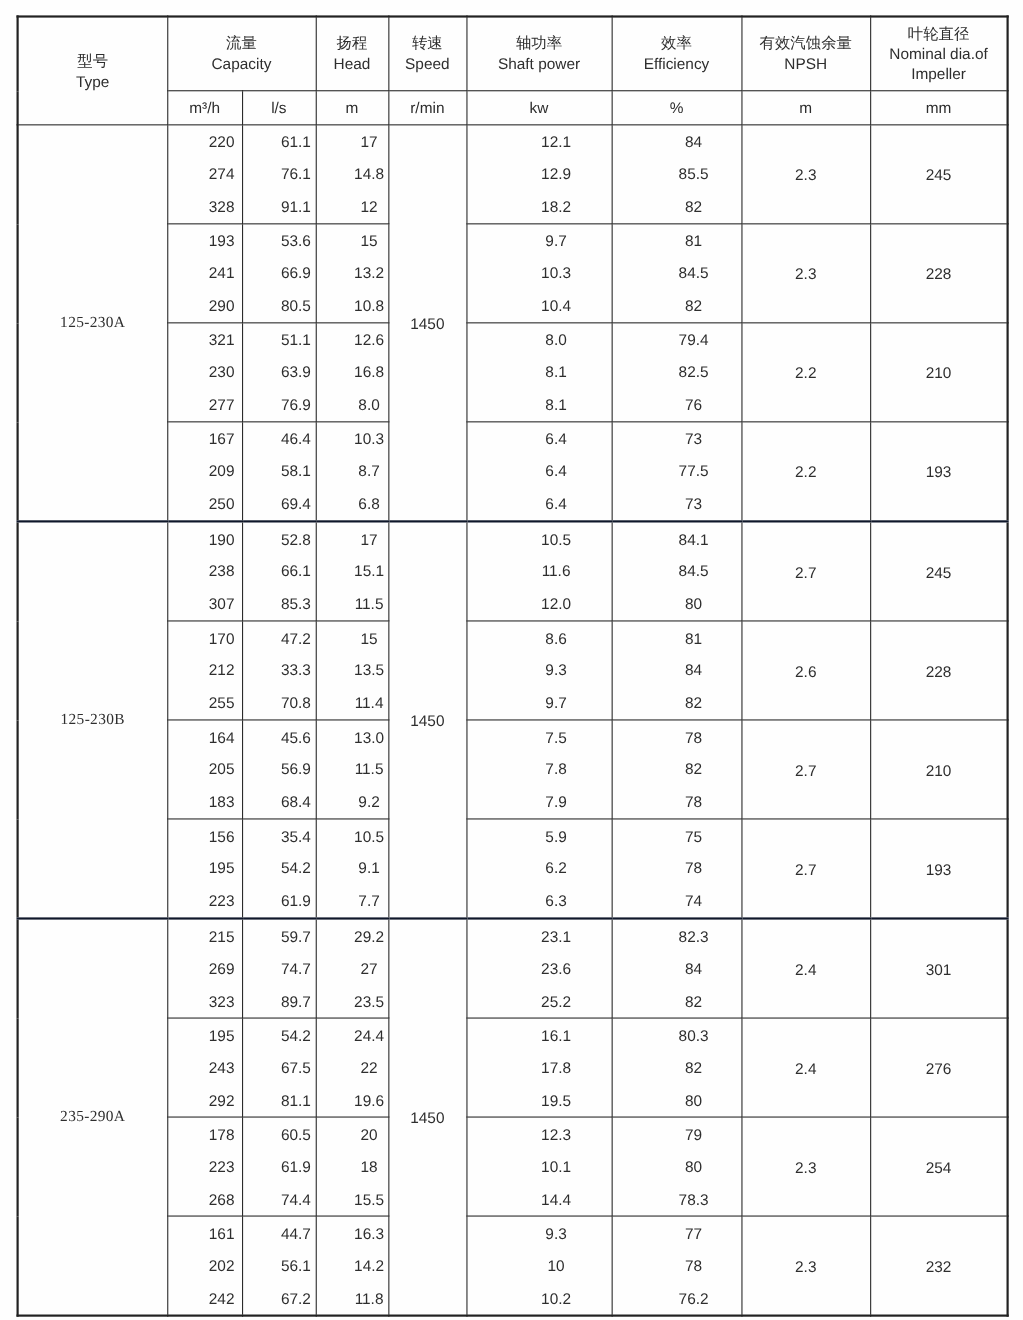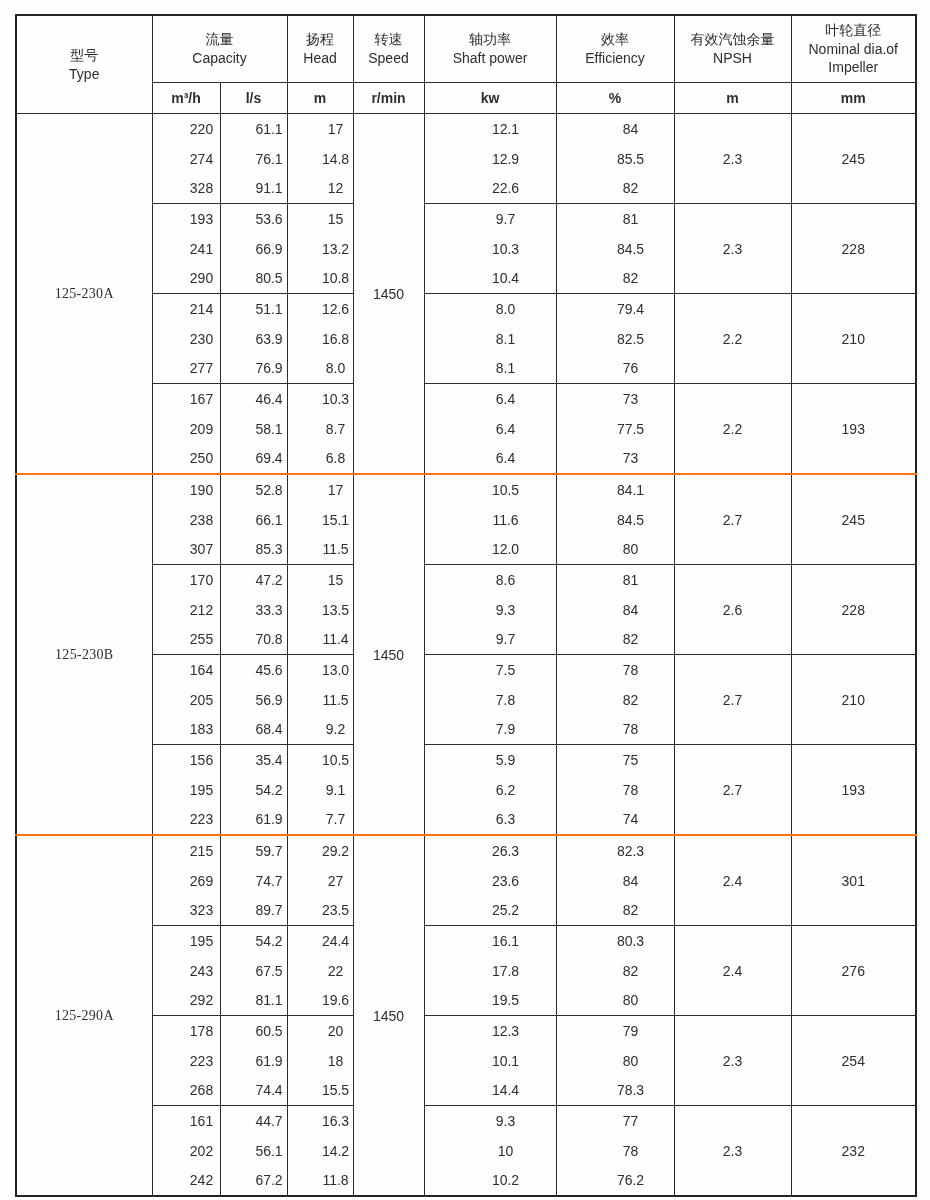--- a/index.html
+++ b/index.html
@@ -28,28 +28,28 @@
   col.c-type{width:136px;}
   col.c-m3h{width:68px;}
   col.c-ls{width:67px;}
   col.c-head{width:66px;}
   col.c-speed{width:71px;}
   col.c-shaft{width:132px;}
   col.c-eff{width:118px;}
   col.c-npsh{width:117px;}
   col.c-dia{width:125px;}
   thead tr.h1 th{height:66px;line-height:1.35;}
-  thead tr.h2 th{height:30px;font-weight:bold;}
+  thead tr.h2 th{height:30px;}
   thead th{font-size:13.5px;}
   thead .en{font-size:14px;}
   tbody tr td{height:89px;}
-  tbody tr.group-start td{border-top:2px solid #f97316;}
+  tbody tr.group-start td{border-top:2px solid #0f172a;}
   .stack{
     display:flex;flex-direction:column;
-    justify-content:space-between;
+    justify-content:flex-end;
     height:89px;
     padding-left:31px;
   }
   .stack .val{flex:1;display:flex;align-items:center;justify-content:center;}
   .type-cell{letter-spacing:.3px;font-family:Liberation Serif, serif;}
 </style>
 </head>
 <body>
 
 <div class="page">
@@ -133,21 +133,21 @@
               <div class="val">17</div>
               <div class="val">14.8</div>
               <div class="val">12</div>
             </div>
           </td>
           <td rowspan="4">1450</td>
           <td>
             <div class="stack">
               <div class="val">12.1</div>
               <div class="val">12.9</div>
-              <div class="val">22.6</div>
+              <div class="val">18.2</div>
             </div>
           </td>
           <td>
             <div class="stack">
               <div class="val">84</div>
               <div class="val">85.5</div>
               <div class="val">82</div>
             </div>
           </td>
           <td>2.3</td>
@@ -188,21 +188,21 @@
               <div class="val">84.5</div>
               <div class="val">82</div>
             </div>
           </td>
           <td>2.3</td>
           <td>228</td>
         </tr>
         <tr>
           <td>
             <div class="stack">
-              <div class="val">214</div>
+              <div class="val">321</div>
               <div class="val">230</div>
               <div class="val">277</div>
             </div>
           </td>
           <td>
             <div class="stack">
               <div class="val">51.1</div>
               <div class="val">63.9</div>
               <div class="val">76.9</div>
             </div>
@@ -422,21 +422,21 @@
             <div class="stack">
               <div class="val">75</div>
               <div class="val">78</div>
               <div class="val">74</div>
             </div>
           </td>
           <td>2.7</td>
           <td>193</td>
         </tr>
         <tr class="group-start">
-          <td rowspan="4" class="type-cell">125-290A</td>
+          <td rowspan="4" class="type-cell">235-290A</td>
           <td>
             <div class="stack">
               <div class="val">215</div>
               <div class="val">269</div>
               <div class="val">323</div>
             </div>
           </td>
           <td>
             <div class="stack">
               <div class="val">59.7</div>
@@ -447,21 +447,21 @@
           <td>
             <div class="stack">
               <div class="val">29.2</div>
               <div class="val">27</div>
               <div class="val">23.5</div>
             </div>
           </td>
           <td rowspan="4">1450</td>
           <td>
             <div class="stack">
-              <div class="val">26.3</div>
+              <div class="val">23.1</div>
               <div class="val">23.6</div>
               <div class="val">25.2</div>
             </div>
           </td>
           <td>
             <div class="stack">
               <div class="val">82.3</div>
               <div class="val">84</div>
               <div class="val">82</div>
             </div>

